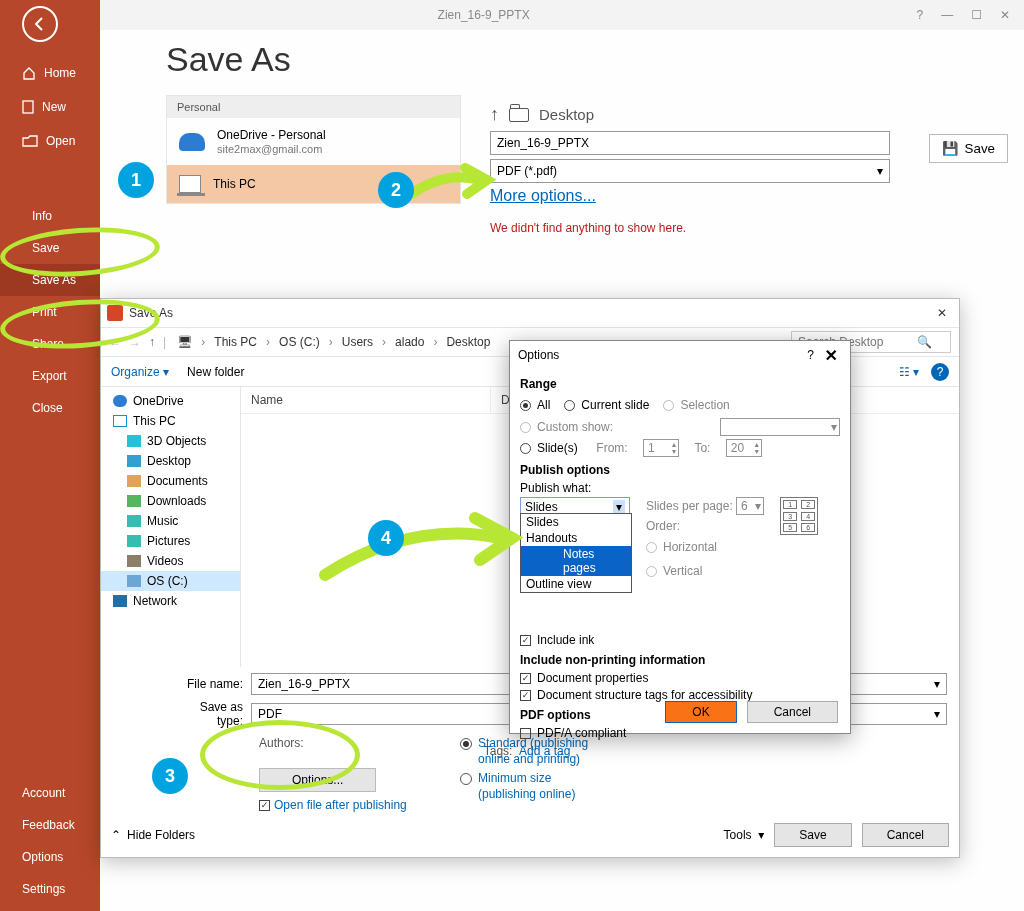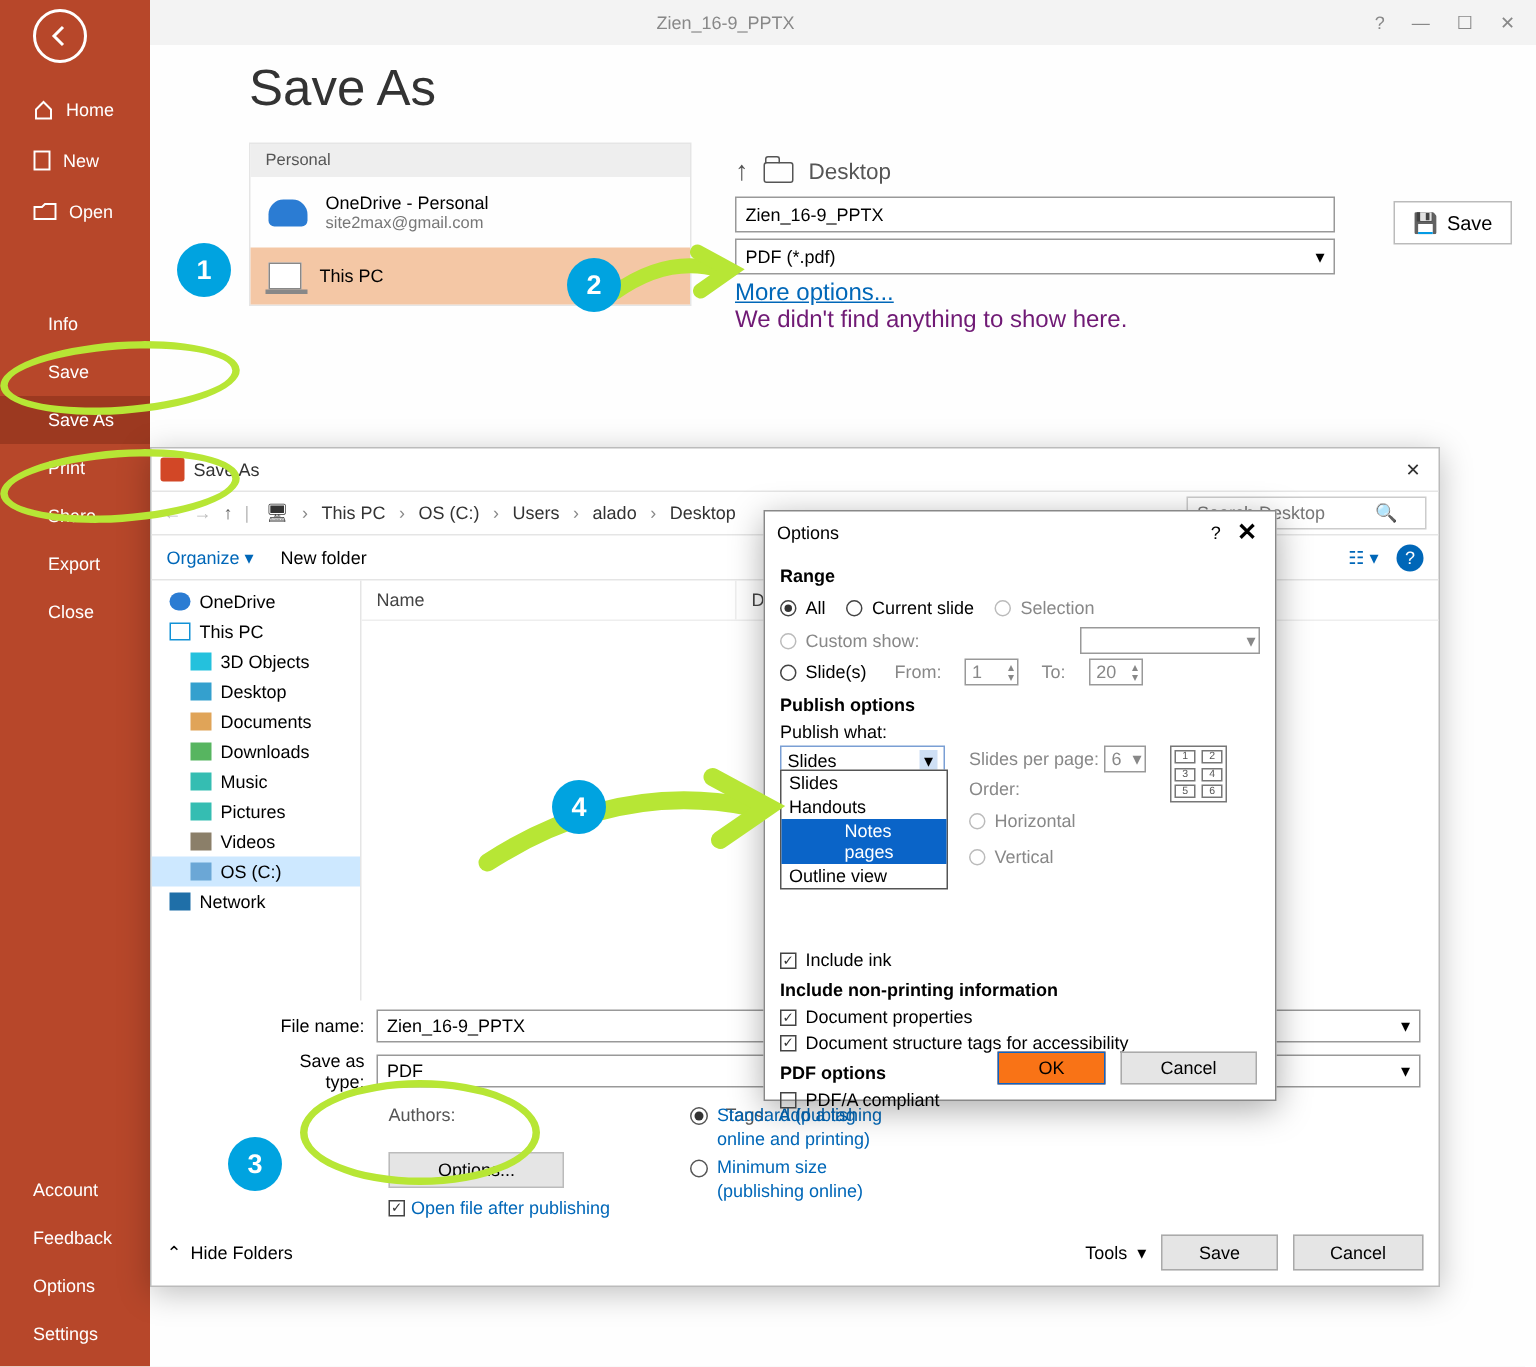--- a/index.html
+++ b/index.html
@@ -34,21 +34,21 @@
   .pc-ico { width:22px; height:18px; border:1px solid #888; background:#fff; position:relative;}
   .pc-ico:after{content:"";position:absolute;left:-3px;bottom:-4px;width:28px;height:3px;background:#888;}
   .right-pane { position:absolute; left:390px; top:74px; right:10px; }
   .up-row { display:flex; align-items:center; gap:10px; color:#555; font-size:15px; margin-bottom:6px;}
   .folder-ico{display:inline-block;width:20px;height:14px;border:1.5px solid #555;border-radius:2px;position:relative;}
   .folder-ico:before{content:"";position:absolute;top:-5px;left:0;width:8px;height:4px;border:1.5px solid #555;border-bottom:none;border-radius:2px 2px 0 0;}
   .inp { width:400px; border:1px solid #999; padding:4px 6px; font-size:12px; background:#fff; margin-bottom:4px;}
   .combo { width:400px; border:1px solid #999; padding:4px 6px; font-size:12px; background:#fff; display:flex; justify-content:space-between; align-items:center;}
   .savebtn { position:absolute; top:30px; right:6px; border:1px solid #bbb; background:#fff; padding:6px 12px; display:flex; gap:6px; align-items:center;}
   .link { color:#0067b8; text-decoration:underline; font-size:16px; margin-top:4px; display:inline-block;}
-  .empty-msg { color:#701a75; font-size:16px;}
+  .empty-msg { margin-top:16px; color:#b91c1c; font-size:12px;}
   
   .dlg-saveas { position:absolute; left:100px; top:298px; width:860px; height:560px; background:#fff; border:1px solid #bbb; box-shadow:0 4px 20px rgba(0,0,0,.25); }
   .dlg-title { height:28px; display:flex; align-items:center; padding:0 6px; color:#333; font-size:12px;}
   .dlg-title .ico { width:16px; height:16px; background:#d24726; border-radius:2px; margin-right:6px;}
   .dlg-title .spacer{flex:1;}
   .addrbar { height:30px; border-top:1px solid #e5e5e5; border-bottom:1px solid #e5e5e5; display:flex; align-items:center; gap:8px; padding:0 8px;}
   .crumb { display:flex; align-items:center; gap:3px; color:#333;}
   .crumb span{padding:2px 3px;}
   .crumb .sep{color:#888;}
   .searchbox{margin-left:auto;width:160px;border:1px solid #ccc;padding:3px 18px 3px 6px;color:#777;position:relative;display:flex;align-items:center;gap:4px;}
@@ -75,21 +75,21 @@
   .ico-net{background:#1f6fa8;}
   .filepane{flex:1;}
   .filehdr{display:flex;border-bottom:1px solid #eee;color:#444;font-size:12px;}
   .filehdr div{padding:6px 10px;}
   .filehdr .c1{width:250px;border-right:1px solid #eee;}
   .filehdr .c2{width:60px;}
   .dlg-bottom{padding:6px 12px 10px 70px;}
   .frow{display:flex;align-items:center;margin-bottom:5px;}
   .frow .lbl{width:80px;text-align:right;padding-right:8px;font-size:12px;}
   .frow .fld{flex:1;border:1px solid #999;padding:3px 6px;font-size:12px;background:#fff;display:flex;align-items:center;justify-content:space-between;}
-  .meta{display:flex;padding-left:88px;gap:90px;font-size:12px;margin-top:8px;}
+  .meta{display:flex;padding-left:88px;gap:90px;font-size:12px;margin-top:8px;align-items:flex-end;}
   .meta .mlbl{color:#555;margin-bottom:8px;}
   .meta .addtag{color:#0067b8;}
   .opt-area{padding-left:88px;margin-top:10px;position:relative;}
   .btn-opt{border:1px solid #bbb;background:#e5e5e5;padding:4px 32px;font-size:12px;}
   .chk-open{display:flex;align-items:center;gap:4px;color:#0067b8;font-size:12px;margin-top:6px;}
   .pub-opts{position:absolute;left:460px;top:736px;font-size:12px;}
   .radio-row{display:flex;align-items:flex-start;gap:6px;margin-bottom:4px;}
   .radio{width:12px;height:12px;border:1px solid #555;border-radius:50%;margin-top:2px;display:inline-flex;align-items:center;justify-content:center;}
   .radio.on:after{content:"";width:6px;height:6px;background:#333;border-radius:50%;}
   .radio-lbl{color:#0067b8;line-height:1.3;}

